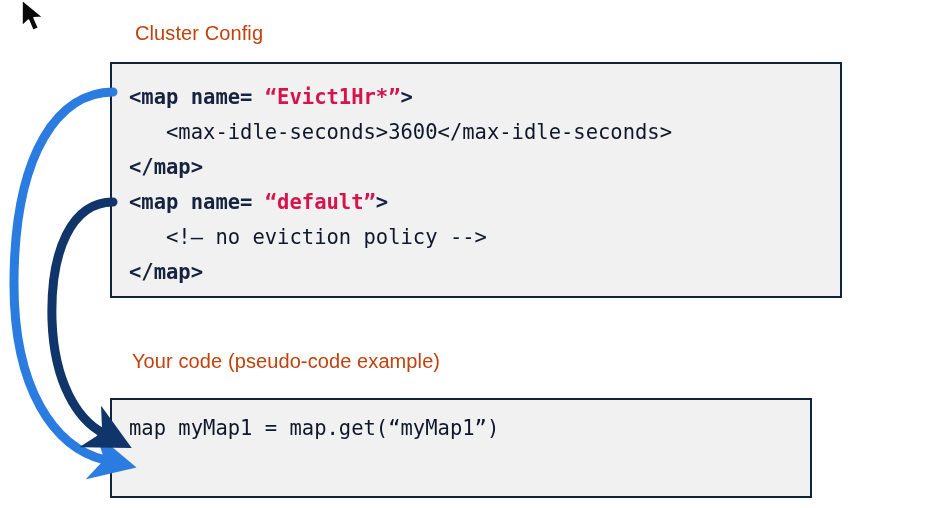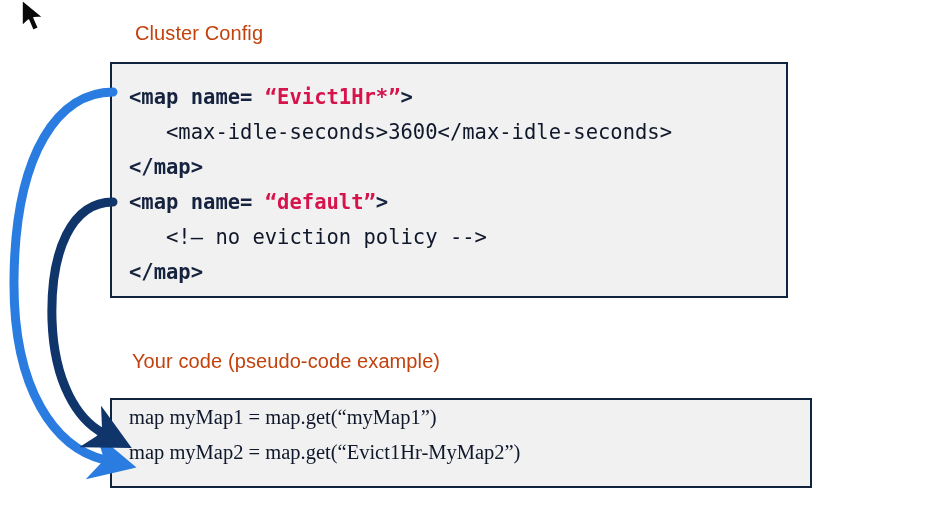--- a/index.html
+++ b/index.html
@@ -47,31 +47,30 @@
     font-family: "DejaVu Sans Mono", "Liberation Mono", monospace;
     font-size: 20.5px;
     line-height: 35px;
     color: #1a1a1a;
     white-space: pre;
     overflow: hidden;
   }
   #cluster-config-code {
     left: 110px;
     top: 62px;
-    width: 678px;
+    width: 732px;
     height: 236px;
     padding: 16px 0 0 17px;
   }
   #your-code-block {
     left: 110px;
     top: 398px;
     width: 702px;
-    height: 90px;
-    padding: 0 0 0 17px;
-    font-family: Liberation Serif, serif;
+    height: 100px;
+    padding: 11px 0 0 17px;
   }
 
   .code-line { display: block; height: 35px; }
   .tok-tag    { color: #16233f; font-weight: bold; }
   .tok-string { color: #d6134b; font-weight: bold; }
   .tok-plain  { color: #0f172a; }
 
   
   .arrows {
     position: absolute;
@@ -90,21 +89,21 @@
     <path d="M0 0 L0 26 L6.5 20 L11 30.5 L16.5 28 L12 17.8 L21 17.2 Z" fill="#0a0a0a" stroke="#ffffff" stroke-width="1.6" stroke-linejoin="round"></path>
   </g>
 </svg>
 
 <div class="caption" id="caption-cluster-config">Cluster Config</div>
 
 <div class="caption" id="caption-your-code">Your code (pseudo-code example)</div>
 
 <div class="code-box" id="cluster-config-code" style="background: rgb(241, 241, 241); border-color: rgb(16, 35, 63);"><span class="code-line"><span class="tok-tag">&lt;map name= </span><span class="tok-string">“Evict1Hr*”</span><span class="tok-tag">&gt;</span></span><span class="code-line"><span class="tok-plain">   &lt;max-idle-seconds&gt;3600&lt;/max-idle-seconds&gt;</span></span><span class="code-line"><span class="tok-tag">&lt;/map&gt;</span></span><span class="code-line"><span class="tok-tag">&lt;map name= </span><span class="tok-string">“default”</span><span class="tok-tag">&gt;</span></span><span class="code-line"><span class="tok-plain">   &lt;!– no eviction policy --&gt;</span></span><span class="code-line"><span class="tok-tag">&lt;/map&gt;</span></span></div>
 
-<div class="code-box" id="your-code-block" style="background: rgb(241, 241, 241); border-color: rgb(16, 35, 63);"><span class="code-line"><span class="tok-plain">map myMap1 = map.get(“myMap1”)</span></span><span class="code-line"><span class="tok-plain">map myMap2 = map.get(“Evict1Hr-MyMap2”)</span></span></div>
+<div class="code-box" id="your-code-block" style="background: rgb(241, 241, 241); border-color: rgb(16, 35, 63);"><span class="code-line"><span class="tok-plain">map myMap1 = map.get(“myMap1”)</span></span></div>
 
 <svg class="arrows" viewBox="0 0 936 508" xmlns="http://www.w3.org/2000/svg">
   <defs>
     <marker id="head-light" markerWidth="5.2" markerHeight="5.2" refX="1.6" refY="2.6" orient="auto" markerUnits="strokeWidth">
       <path d="M0,0 L5.2,2.6 L0,5.2 L1.5,2.6 Z" fill="#2b7ce0"></path>
     </marker>
     <marker id="head-dark" markerWidth="5.2" markerHeight="5.2" refX="1.6" refY="2.6" orient="auto" markerUnits="strokeWidth">
       <path d="M0,0 L5.2,2.6 L0,5.2 L1.5,2.6 Z" fill="#10356b"></path>
     </marker>
   </defs>

